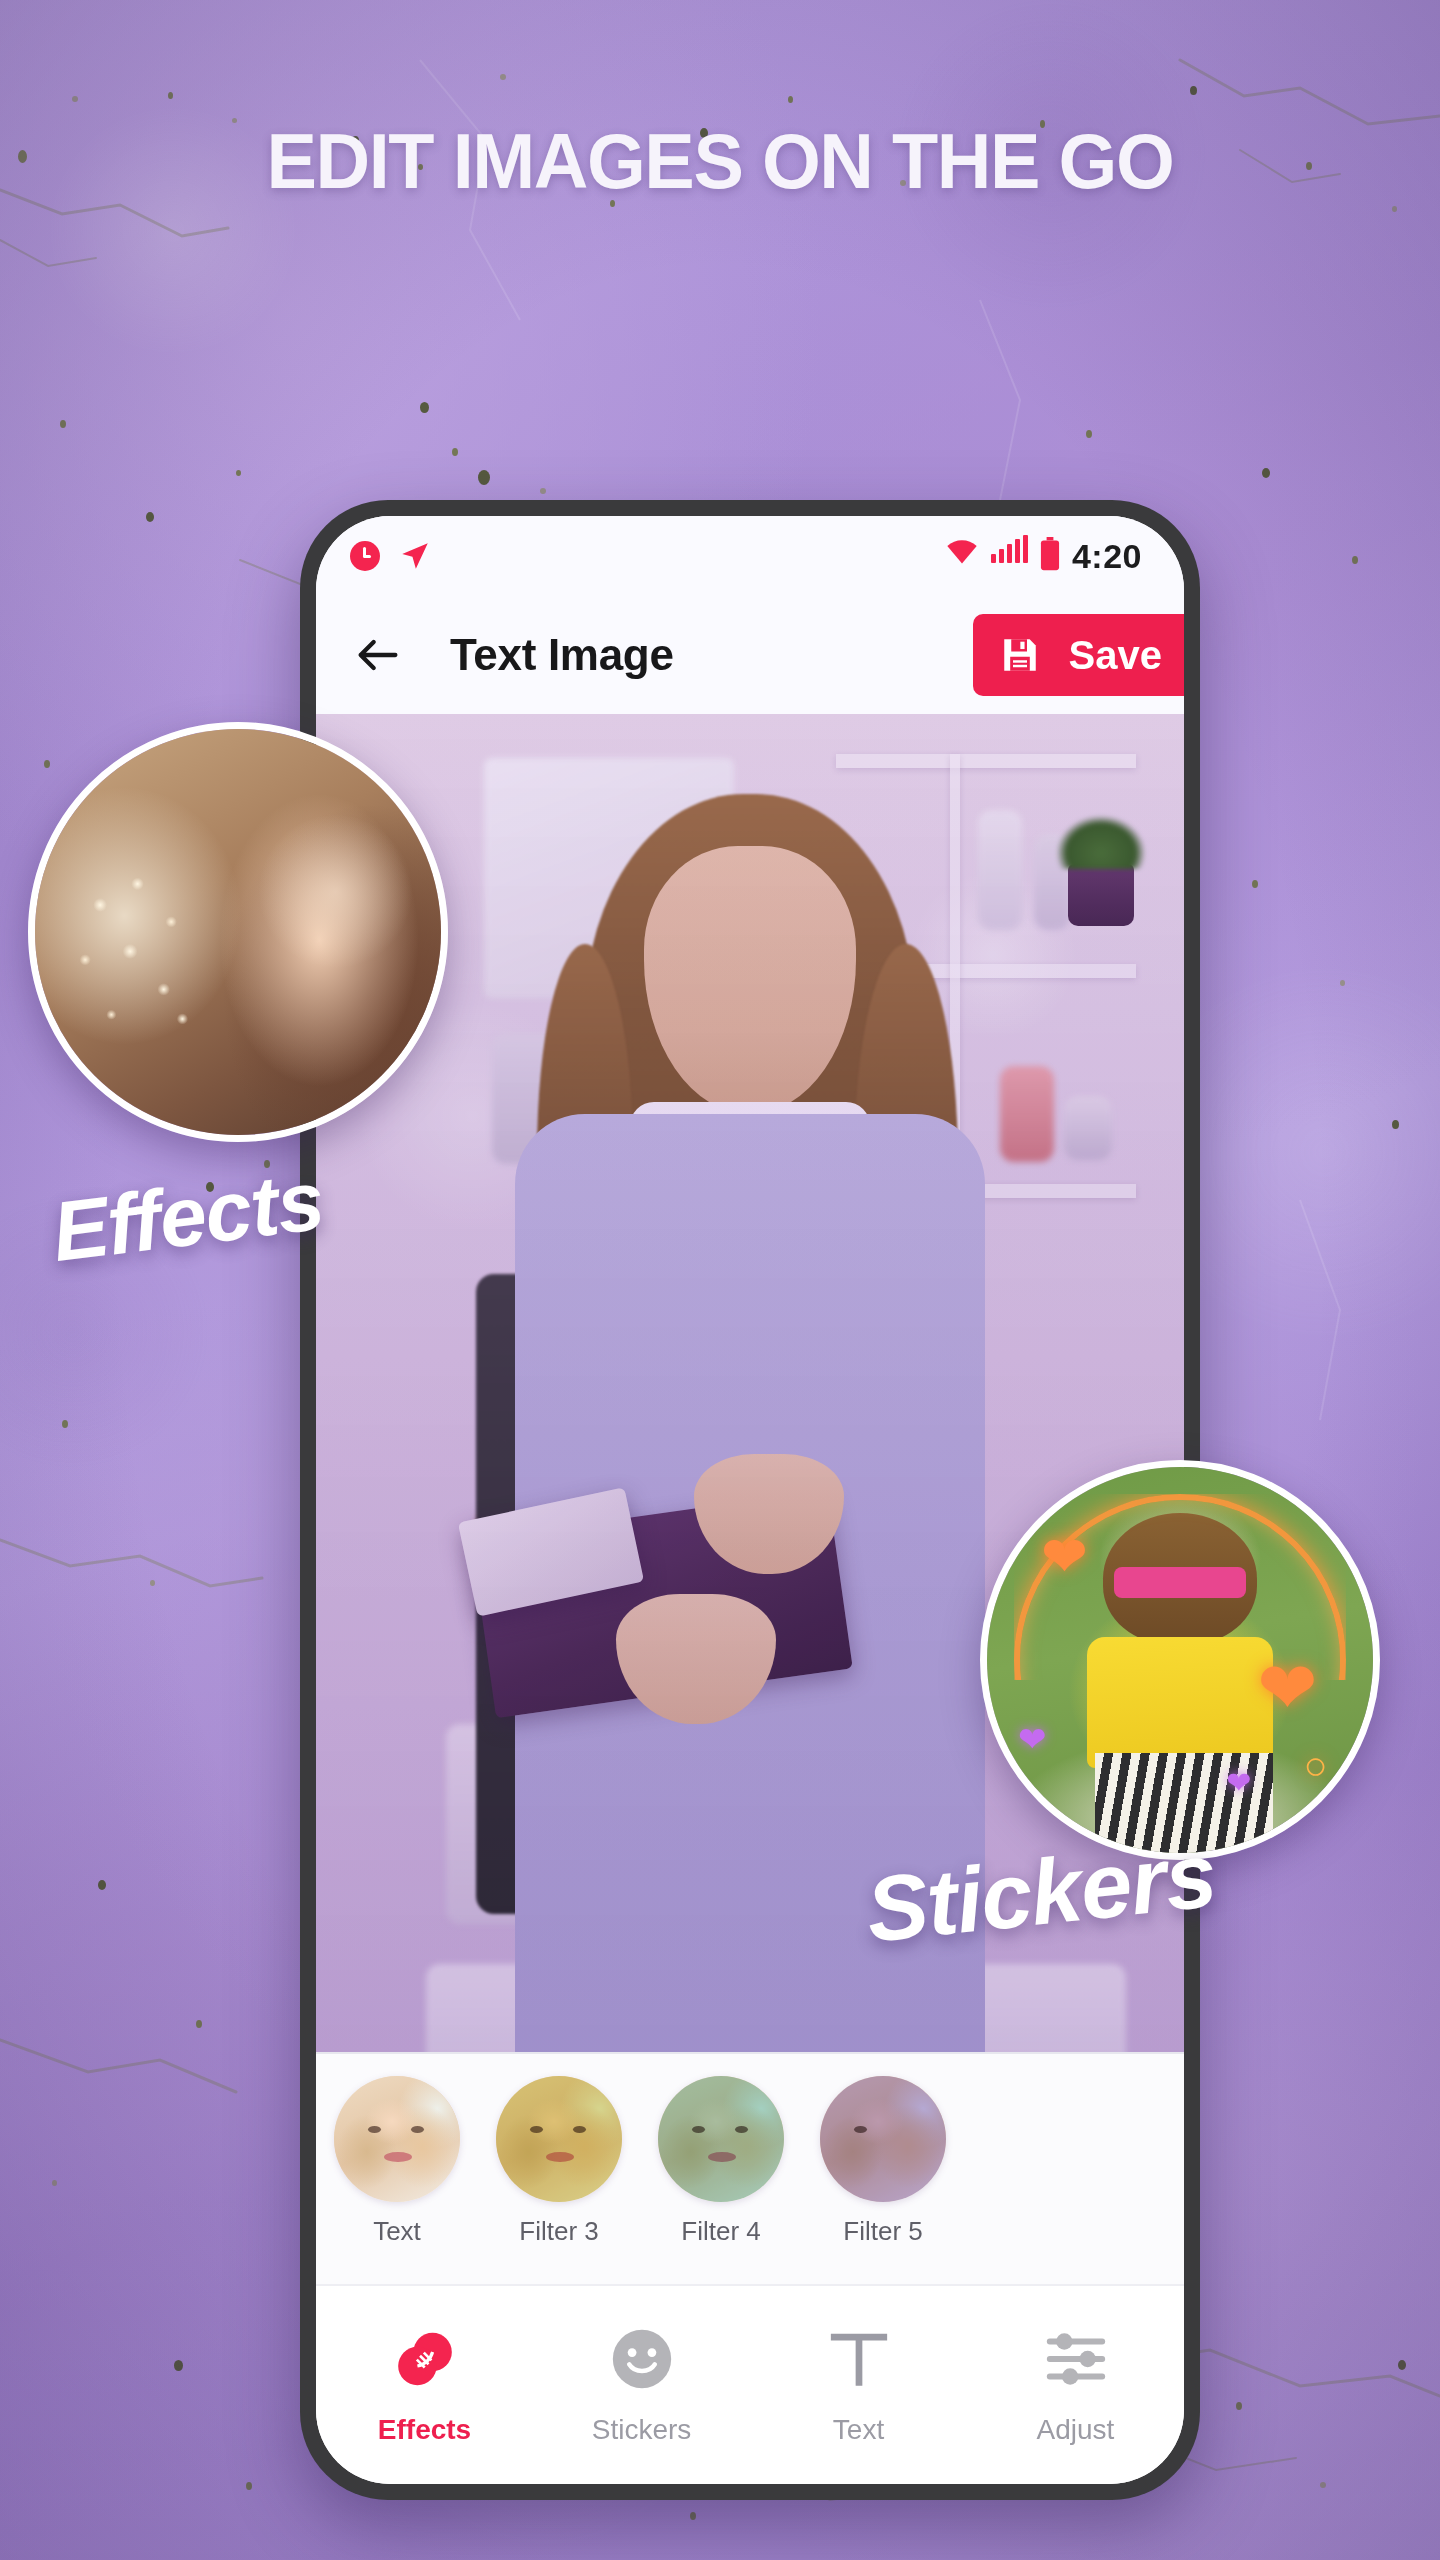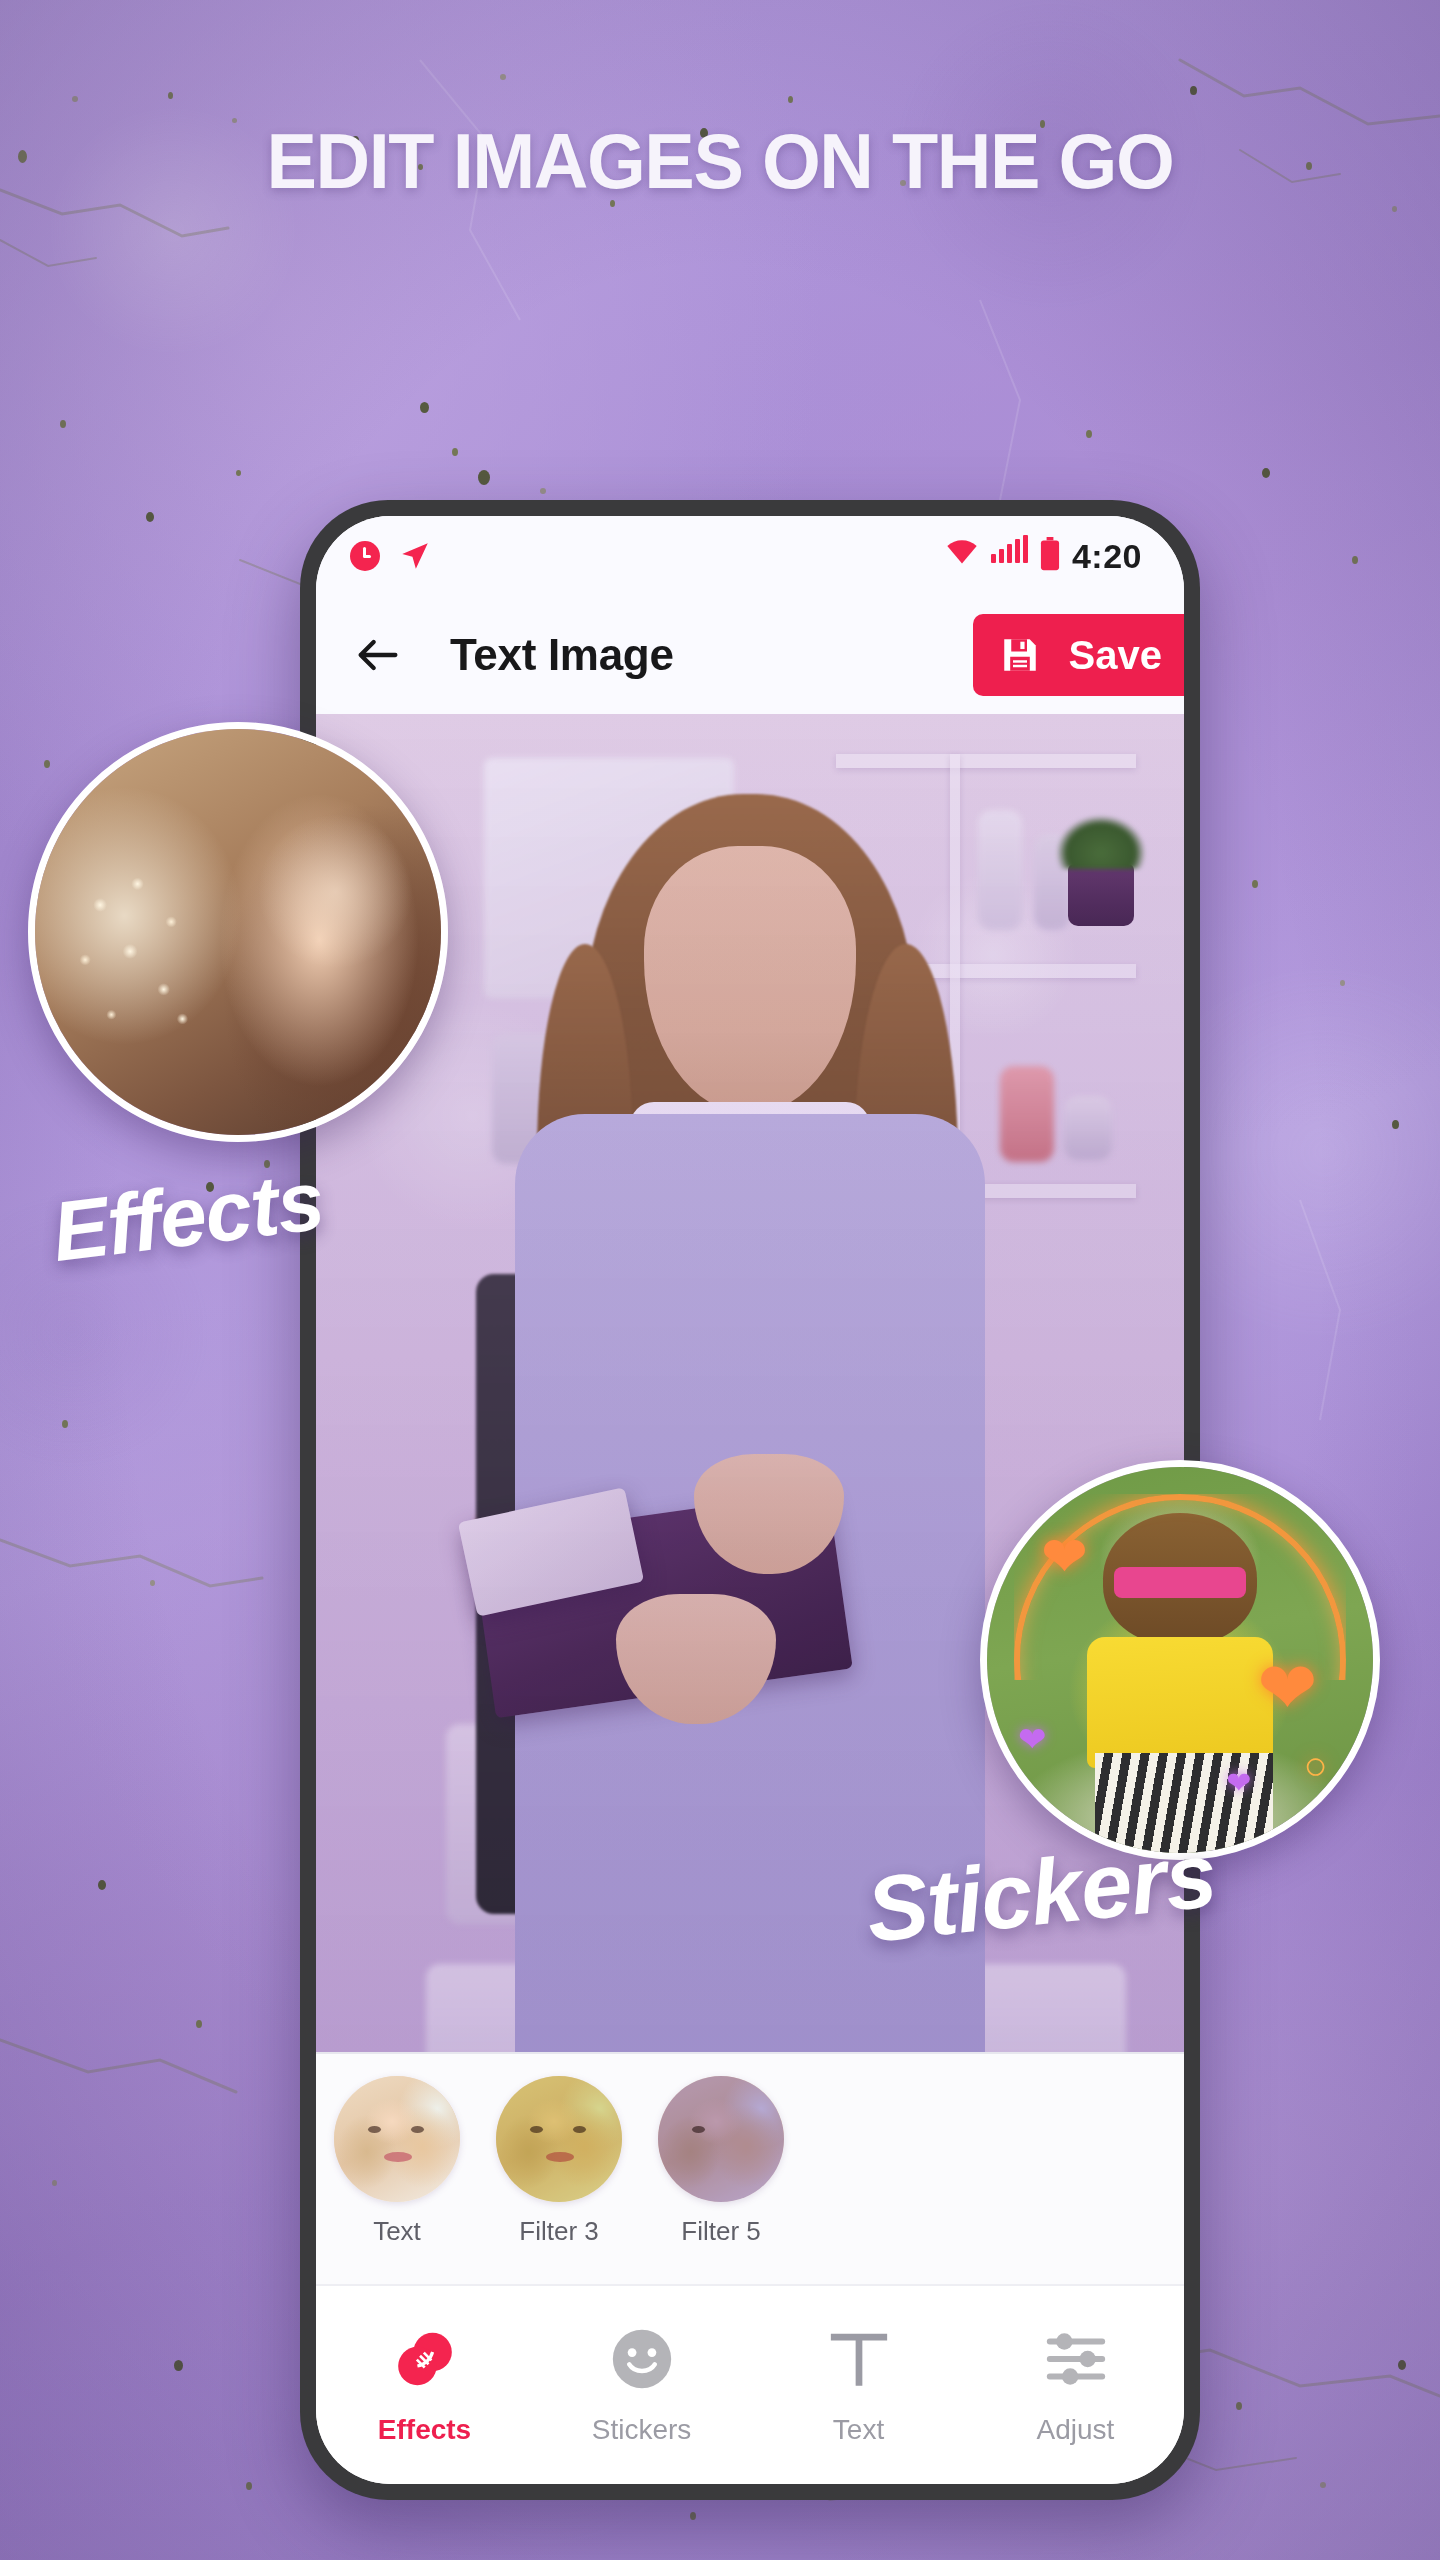--- a/index.html
+++ b/index.html
@@ -514,20 +514,32 @@
             <div class="ft-lips"></div>
           <div class="ft-overlay" style="background:rgba(214,206,86,.60);"></div>
         </div>
         <div class="filter-label">Filter 3</div>
       </div>
       <div class="filter-item">
         <div class="filter-thumb">
           <div class="ft-face"></div>
             <div class="ft-eyes">
               <i></i>
+              <i></i>
+            </div>
+            <div class="ft-lips"></div>
+          <div class="ft-overlay" style="background:rgba(118,196,178,.58);"></div>
+        </div>
+        <div class="filter-label">Filter 4</div>
+      </div>
+      <div class="filter-item">
+        <div class="filter-thumb">
+          <div class="ft-face"></div>
+            <div class="ft-eyes">
+              <i></i>
             </div>
           <div class="ft-overlay" style="background:rgba(150,124,212,.58);"></div>
         </div>
         <div class="filter-label">Filter 5</div>
       </div>
     </div>
 
     <div id="bottomnav">
       <div class="nav-item active">
         <span class="nav-ic">

